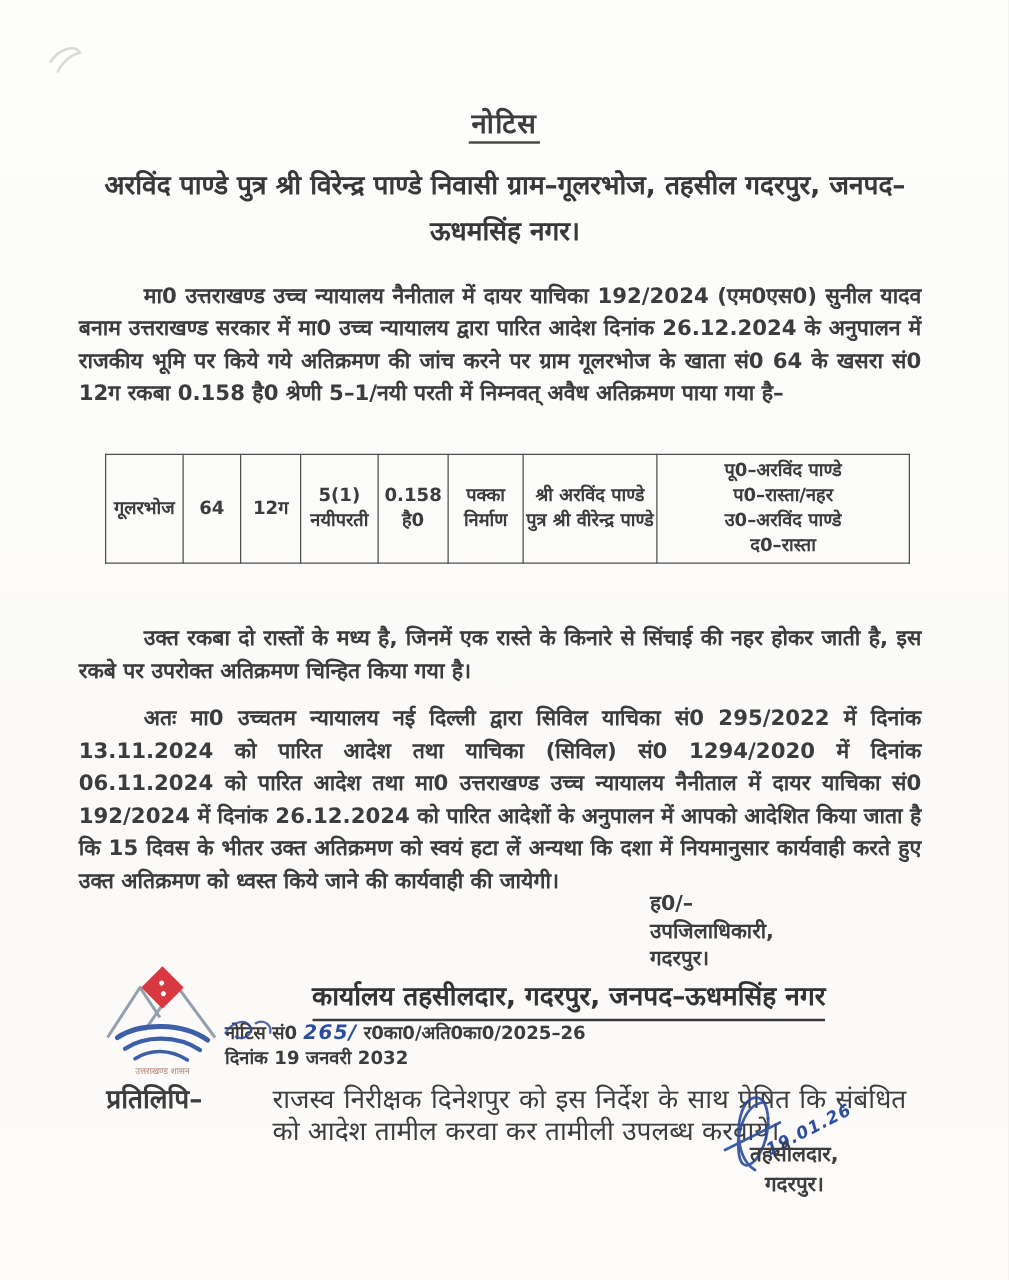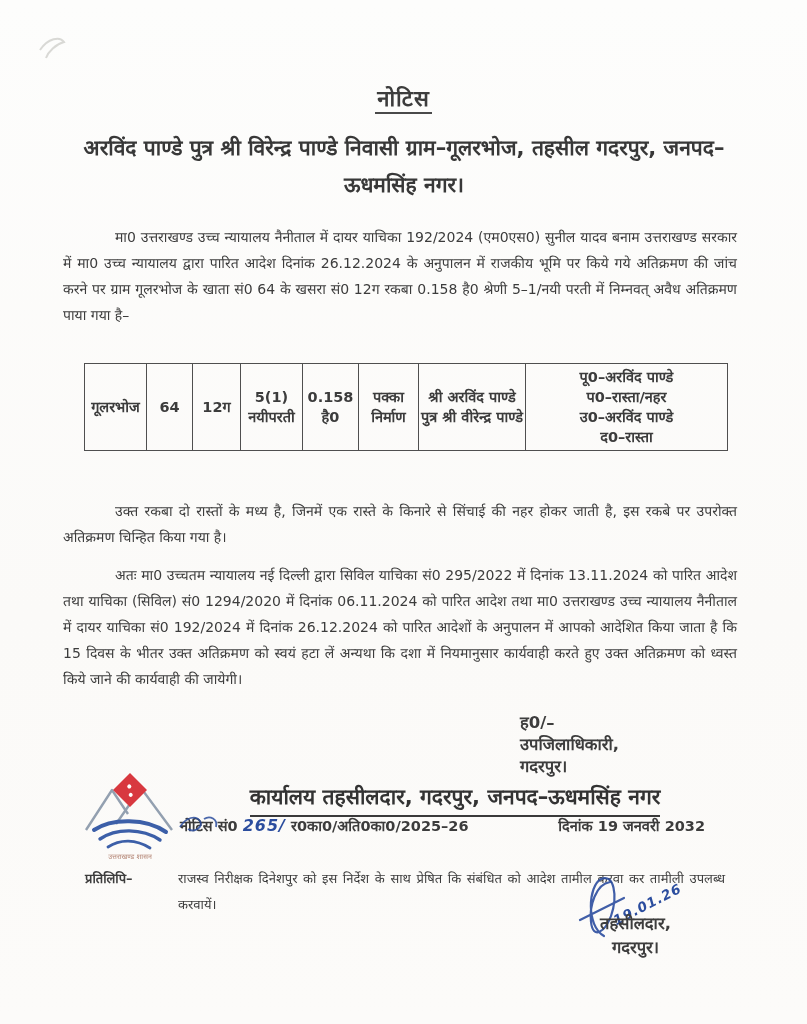--- a/index.html
+++ b/index.html
@@ -22,21 +22,21 @@
   }
   .doc-title span { border-bottom:2px solid #4a4a4a; padding:0 2px 1px; }
 
   .addressee {
     top:130px; left:74px; width:660px; text-align:center;
     font-size:21px; font-weight:600; line-height:37px; color:#383838;
   }
 
   .para {
     left:63px; width:674px; text-align:justify;
-    font-size:14px; line-height:26px; text-indent:52px; color:#3c3c3c;
+    font-size:17px; line-height:26px; text-indent:52px; color:#3c3c3c;font-weight:bold;
   }
   .para1 { top:224px; }
   .para2 { top:498px; }
   .para3 { top:562px; }
 
   table.enc {
     position:absolute; top:363px; left:84px; width:643px;
     border-collapse:collapse; table-layout:fixed;
     font-size:14.5px; color:#3c3c3c;
   }
@@ -56,28 +56,28 @@
 
   .office-heading {
     top:782px; left:180px; width:550px; text-align:center;
     font-size:21px; font-weight:700; color:#333;
   }
   .office-heading span { border-bottom:2.5px solid #3a3a3a; padding-bottom:6px; }
 
   .notice-meta {
     top:815px; left:180px; width:525px;
     display:flex; justify-content:space-between;
-    font-size:14.5px; font-weight:600; color:#3c3c3c;
+    font-size:14.5px; font-weight:600; color:#3c3c3c;flex-direction:column;
   }
   .notice-no { position:relative; }
   .hand-blue { color:#2b4d9e; font-family:"DejaVu Sans","Liberation Sans",sans-serif;
     font-style:italic; font-weight:700; font-size:16px; letter-spacing:1px; }
   .ink-overwrite { position:absolute; left:-4px; top:-4px; pointer-events:none; }
 
-  .copy-row { top:866px; left:85px; width:640px; display:flex; font-size:13px; line-height:26px; }
+  .copy-row { top:866px; left:85px; width:640px; display:flex; font-size:21px; line-height:26px;gap:40px; }
   .copy-label { width:93px; flex:none; font-weight:600; }
   .copy-text { flex:1; text-align:justify; }
 
   .teh-sign-wrap { top:870px; left:548px; width:175px; text-align:center; }
   .teh-scribble { position:absolute; left:18px; top:0; }
   .teh-date {
     position:absolute; left:62px; top:26px; transform:rotate(-27deg);
     color:#2b4d9e; font-size:13.5px; font-weight:700; font-style:italic; letter-spacing:1px;
   }
   .teh-text { position:absolute; top:42px; left:0; width:175px;

